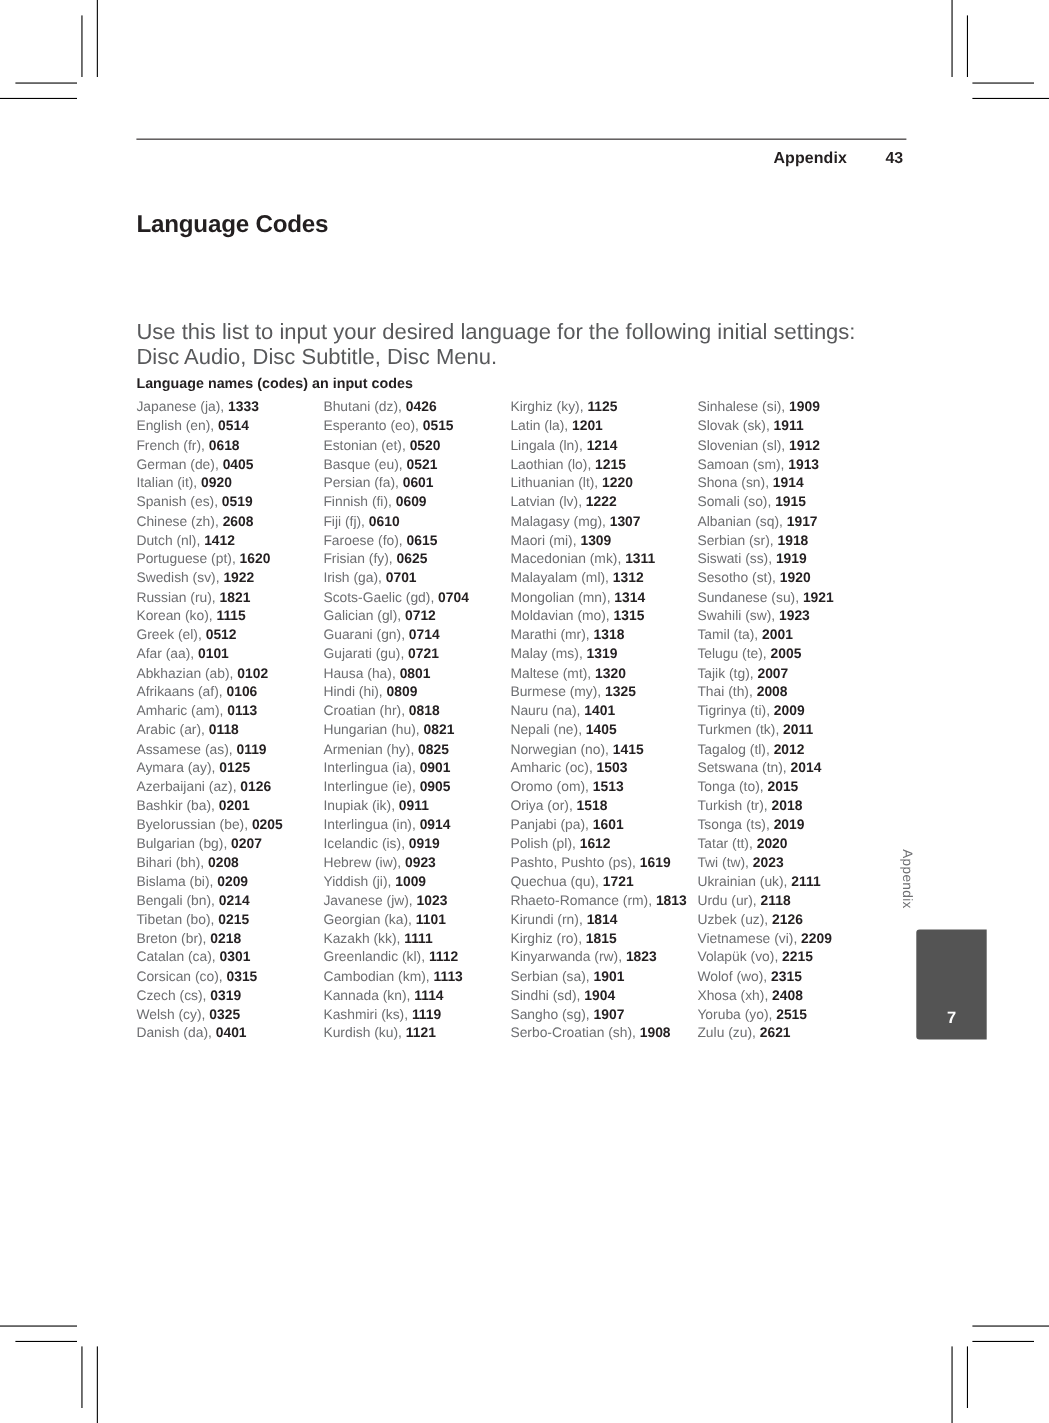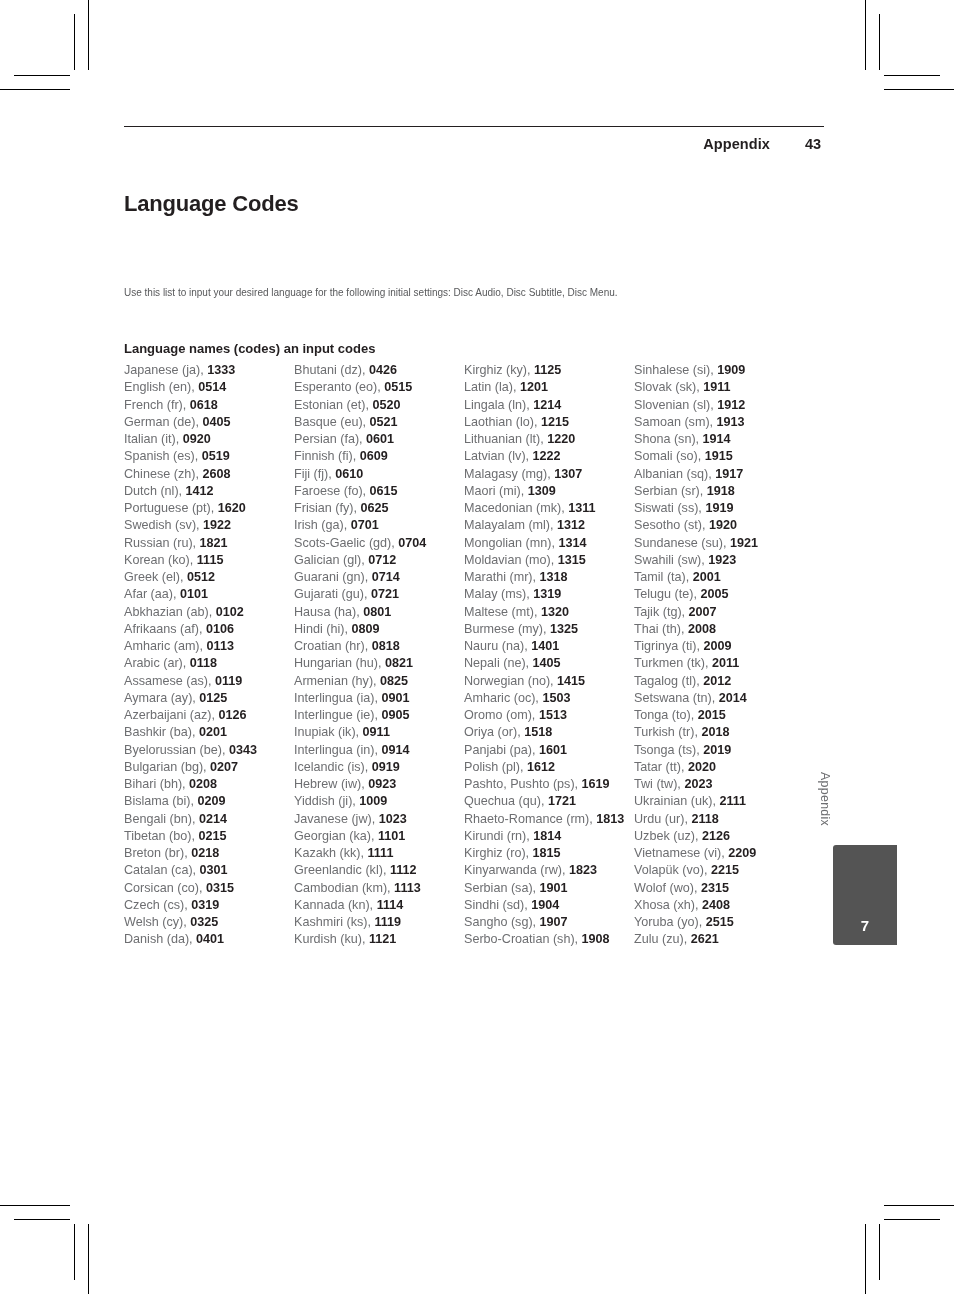--- a/index.html
+++ b/index.html
@@ -75,21 +75,21 @@
     color: #231f20;
     letter-spacing: -0.2px;
   }
 
   
   .intro {
     position: absolute;
     left: 124px;
     top: 271px;
     width: 672px;
-    font-size: 10px;
+    font-size: 20px;
     line-height: 23px;
     color: #58595b;
   }
 
   
   .subhead {
     position: absolute;
     left: 124px;
     top: 341px;
     font-size: 13px;
@@ -201,21 +201,21 @@
       <div class="code-entry"><span class="code-name">Greek (el), </span><span class="code-num">0512</span></div>
       <div class="code-entry"><span class="code-name">Afar (aa), </span><span class="code-num">0101</span></div>
       <div class="code-entry"><span class="code-name">Abkhazian (ab), </span><span class="code-num">0102</span></div>
       <div class="code-entry"><span class="code-name">Afrikaans (af), </span><span class="code-num">0106</span></div>
       <div class="code-entry"><span class="code-name">Amharic (am), </span><span class="code-num">0113</span></div>
       <div class="code-entry"><span class="code-name">Arabic (ar), </span><span class="code-num">0118</span></div>
       <div class="code-entry"><span class="code-name">Assamese (as), </span><span class="code-num">0119</span></div>
       <div class="code-entry"><span class="code-name">Aymara (ay), </span><span class="code-num">0125</span></div>
       <div class="code-entry"><span class="code-name">Azerbaijani (az), </span><span class="code-num">0126</span></div>
       <div class="code-entry"><span class="code-name">Bashkir (ba), </span><span class="code-num">0201</span></div>
-      <div class="code-entry"><span class="code-name">Byelorussian (be), </span><span class="code-num">0343</span></div>
+      <div class="code-entry"><span class="code-name">Byelorussian (be), </span><span class="code-num">0205</span></div>
       <div class="code-entry"><span class="code-name">Bulgarian (bg), </span><span class="code-num">0207</span></div>
       <div class="code-entry"><span class="code-name">Bihari (bh), </span><span class="code-num">0208</span></div>
       <div class="code-entry"><span class="code-name">Bislama (bi), </span><span class="code-num">0209</span></div>
       <div class="code-entry"><span class="code-name">Bengali (bn), </span><span class="code-num">0214</span></div>
       <div class="code-entry"><span class="code-name">Tibetan (bo), </span><span class="code-num">0215</span></div>
       <div class="code-entry"><span class="code-name">Breton (br), </span><span class="code-num">0218</span></div>
       <div class="code-entry"><span class="code-name">Catalan (ca), </span><span class="code-num">0301</span></div>
       <div class="code-entry"><span class="code-name">Corsican (co), </span><span class="code-num">0315</span></div>
       <div class="code-entry"><span class="code-name">Czech (cs), </span><span class="code-num">0319</span></div>
       <div class="code-entry"><span class="code-name">Welsh (cy), </span><span class="code-num">0325</span></div>

